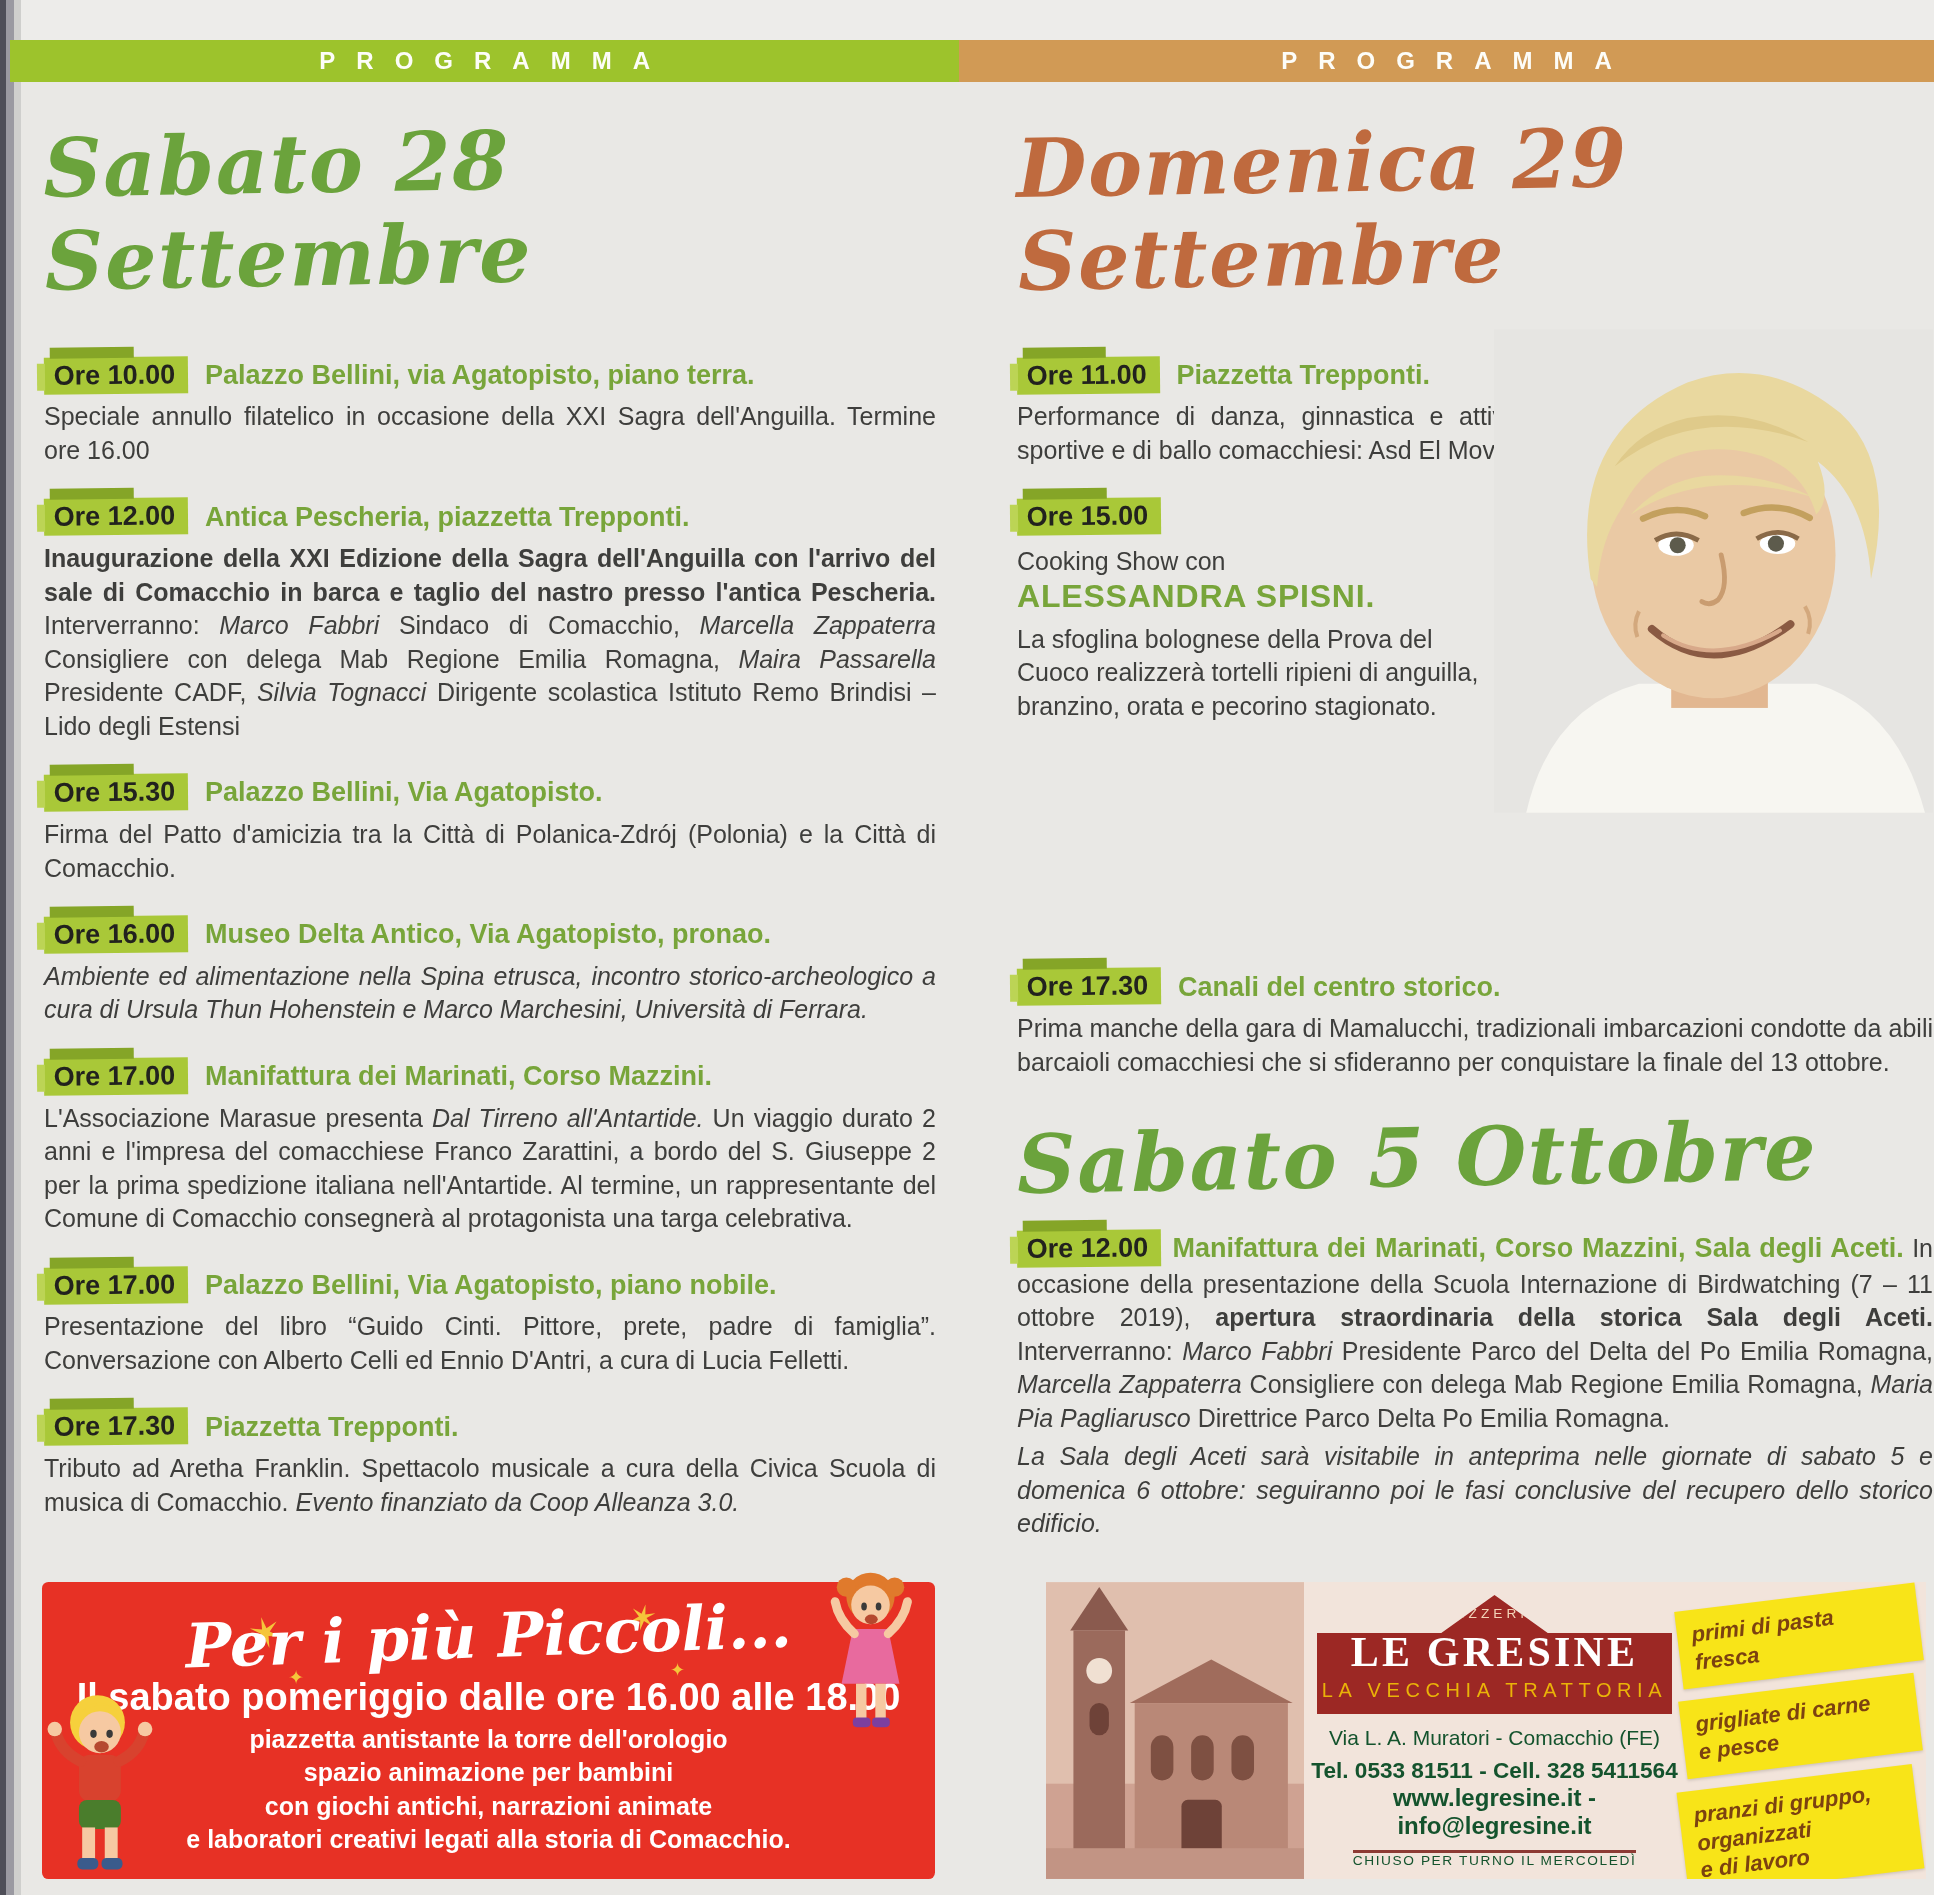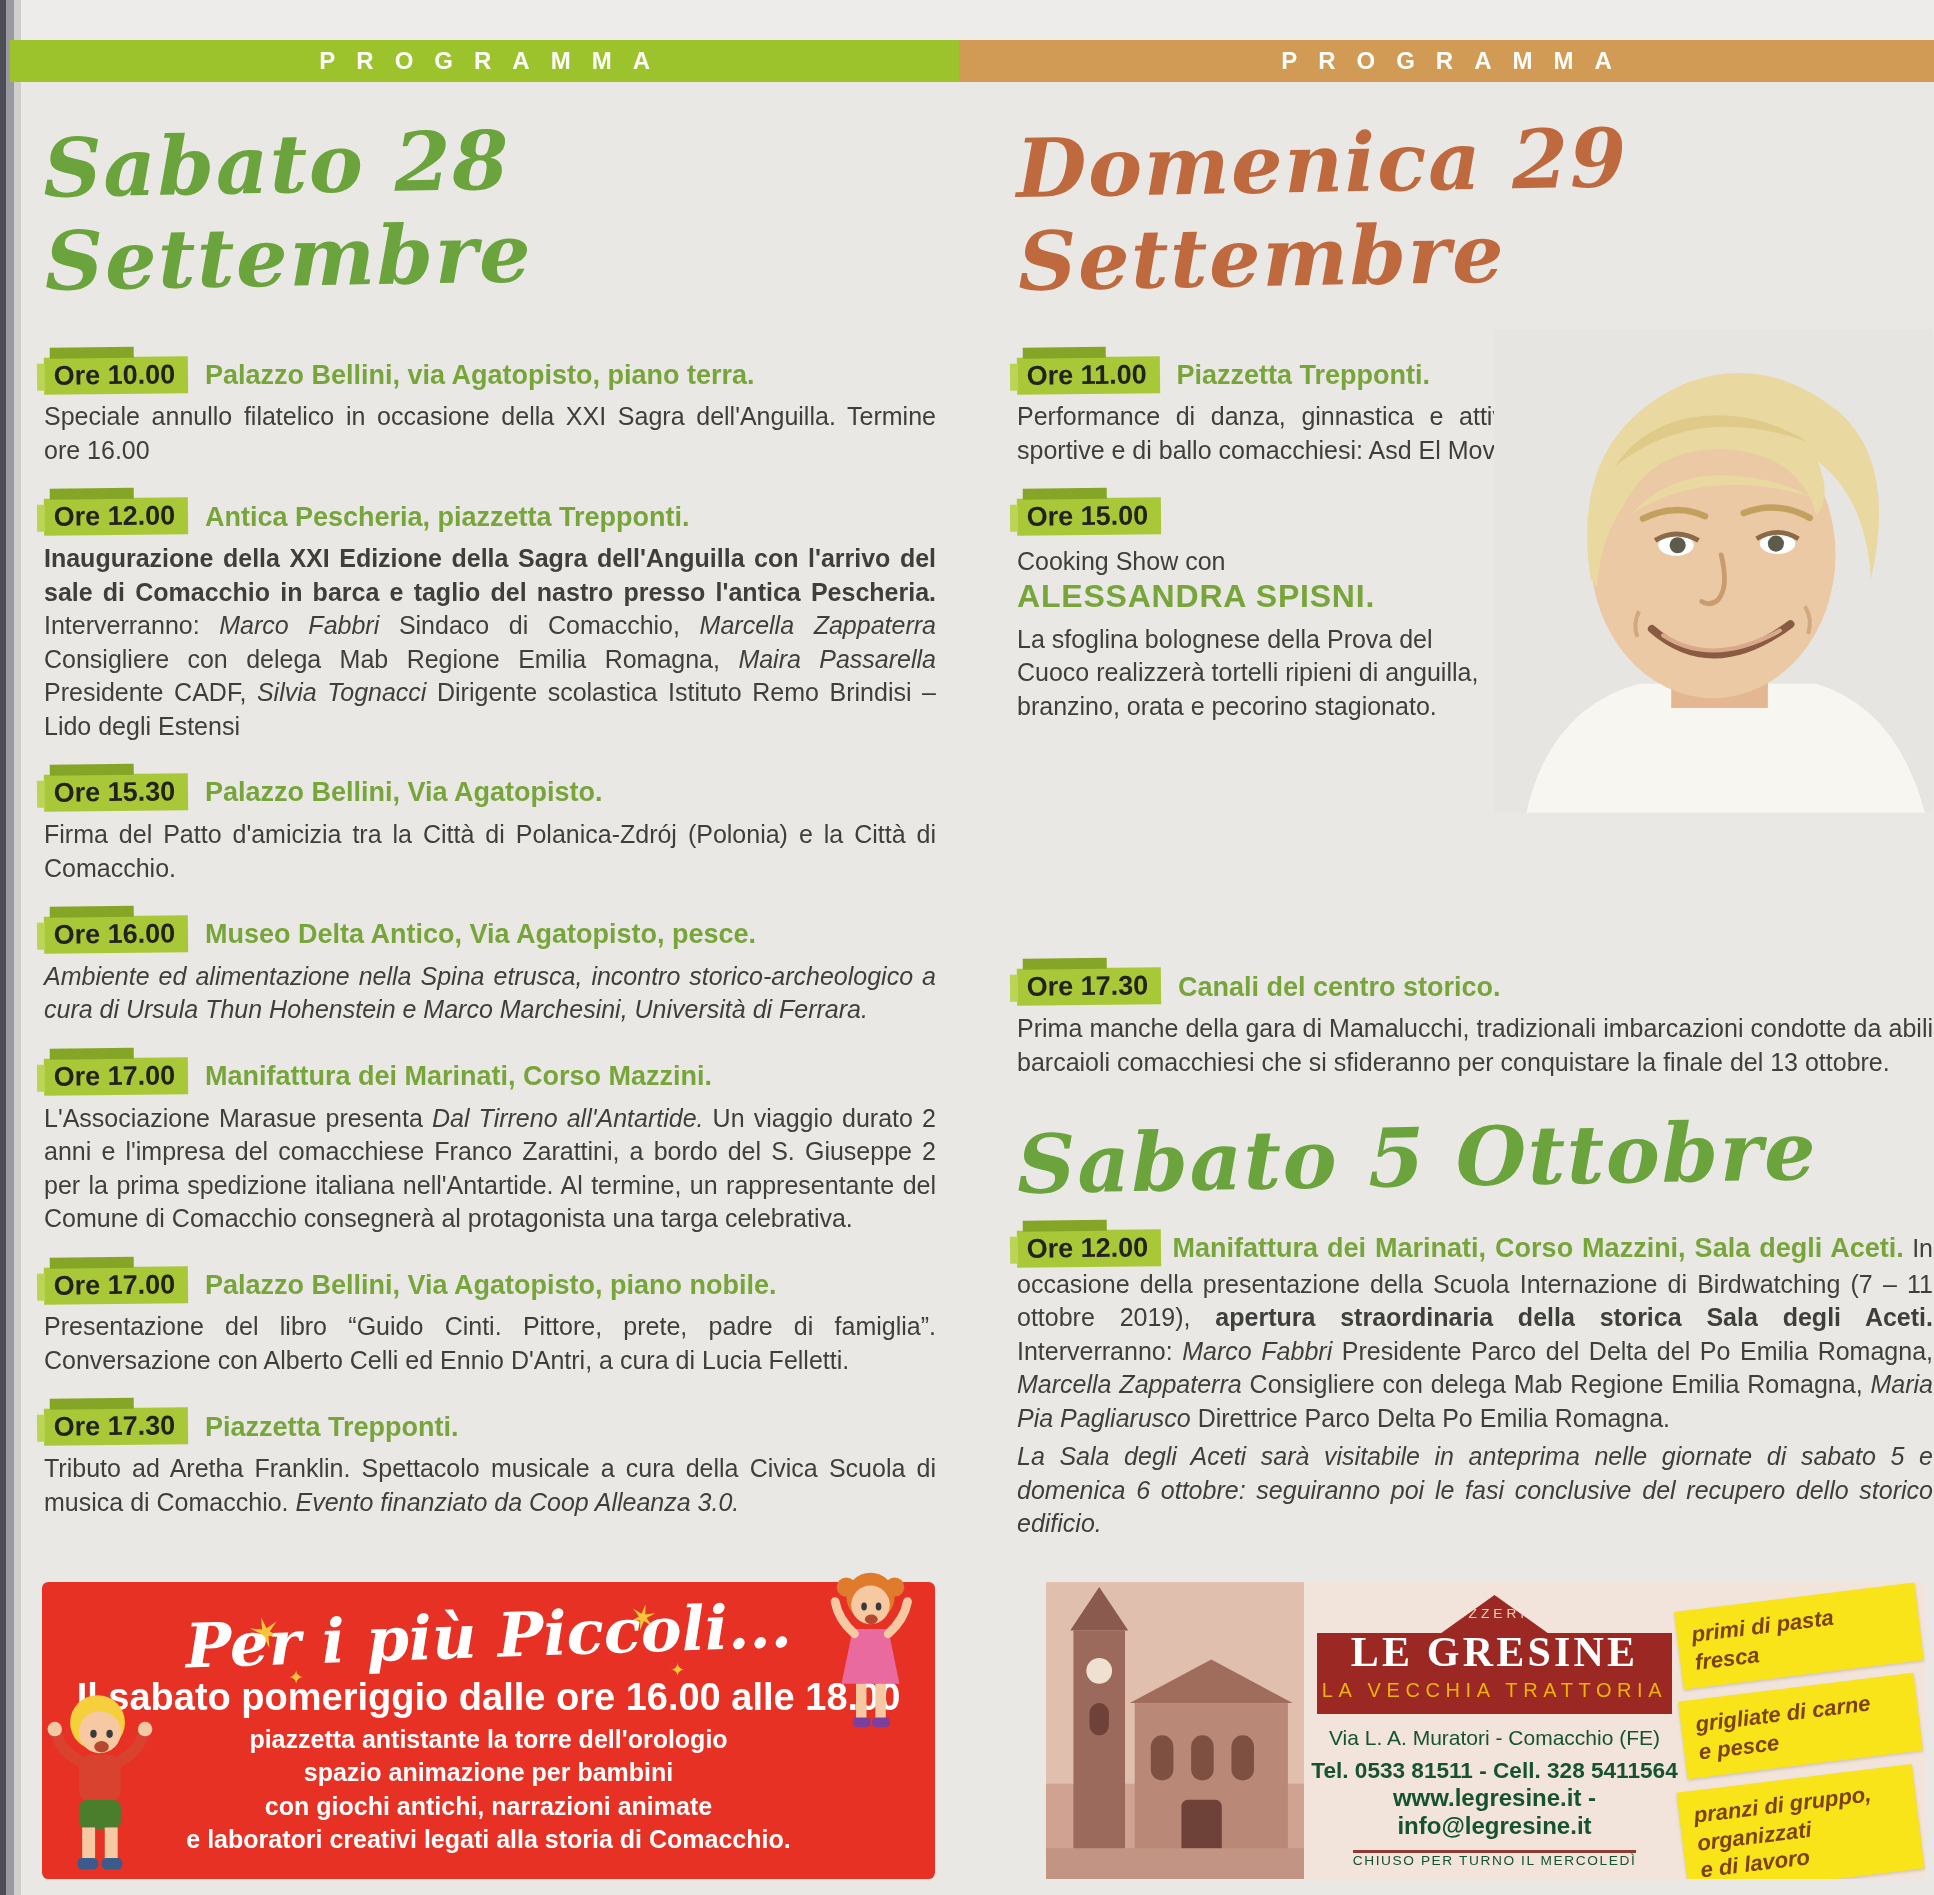--- a/index.html
+++ b/index.html
@@ -129,21 +129,21 @@
     <div class="event-header">
       <span class="ore-badge">Ore 15.30</span>
       <span class="loc">Palazzo Bellini, Via Agatopisto.</span>
     </div>
     <p class="body"><span>Firma del Patto d'amicizia tra la Città di Polanica-Zdrój (Polonia) e la Città di Comacchio.</span></p>
   </div>
 
   <div class="event">
     <div class="event-header">
       <span class="ore-badge">Ore 16.00</span>
-      <span class="loc">Museo Delta Antico, Via Agatopisto, pesce.</span>
+      <span class="loc">Museo Delta Antico, Via Agatopisto, pronao.</span>
     </div>
     <p class="body italic"><span>Ambiente ed alimentazione nella Spina etrusca, incontro storico-archeologico a cura di Ursula Thun Hohenstein e Marco Marchesini, Università di Ferrara.</span></p>
   </div>
 
   <div class="event">
     <div class="event-header">
       <span class="ore-badge">Ore 17.00</span>
       <span class="loc">Manifattura dei Marinati, Corso Mazzini.</span>
     </div>
     <p class="body"><span>L'Associazione Marasue presenta </span><span class="italic">Dal Tirreno all'Antartide.</span><span> Un viaggio durato 2 anni e l'impresa del comacchiese Franco Zarattini, a bordo del S. Giuseppe 2 per la prima spedizione italiana nell'Antartide. Al termine, un rappresentante del Comune di Comacchio consegnerà al protagonista una targa celebrativa.</span></p>

